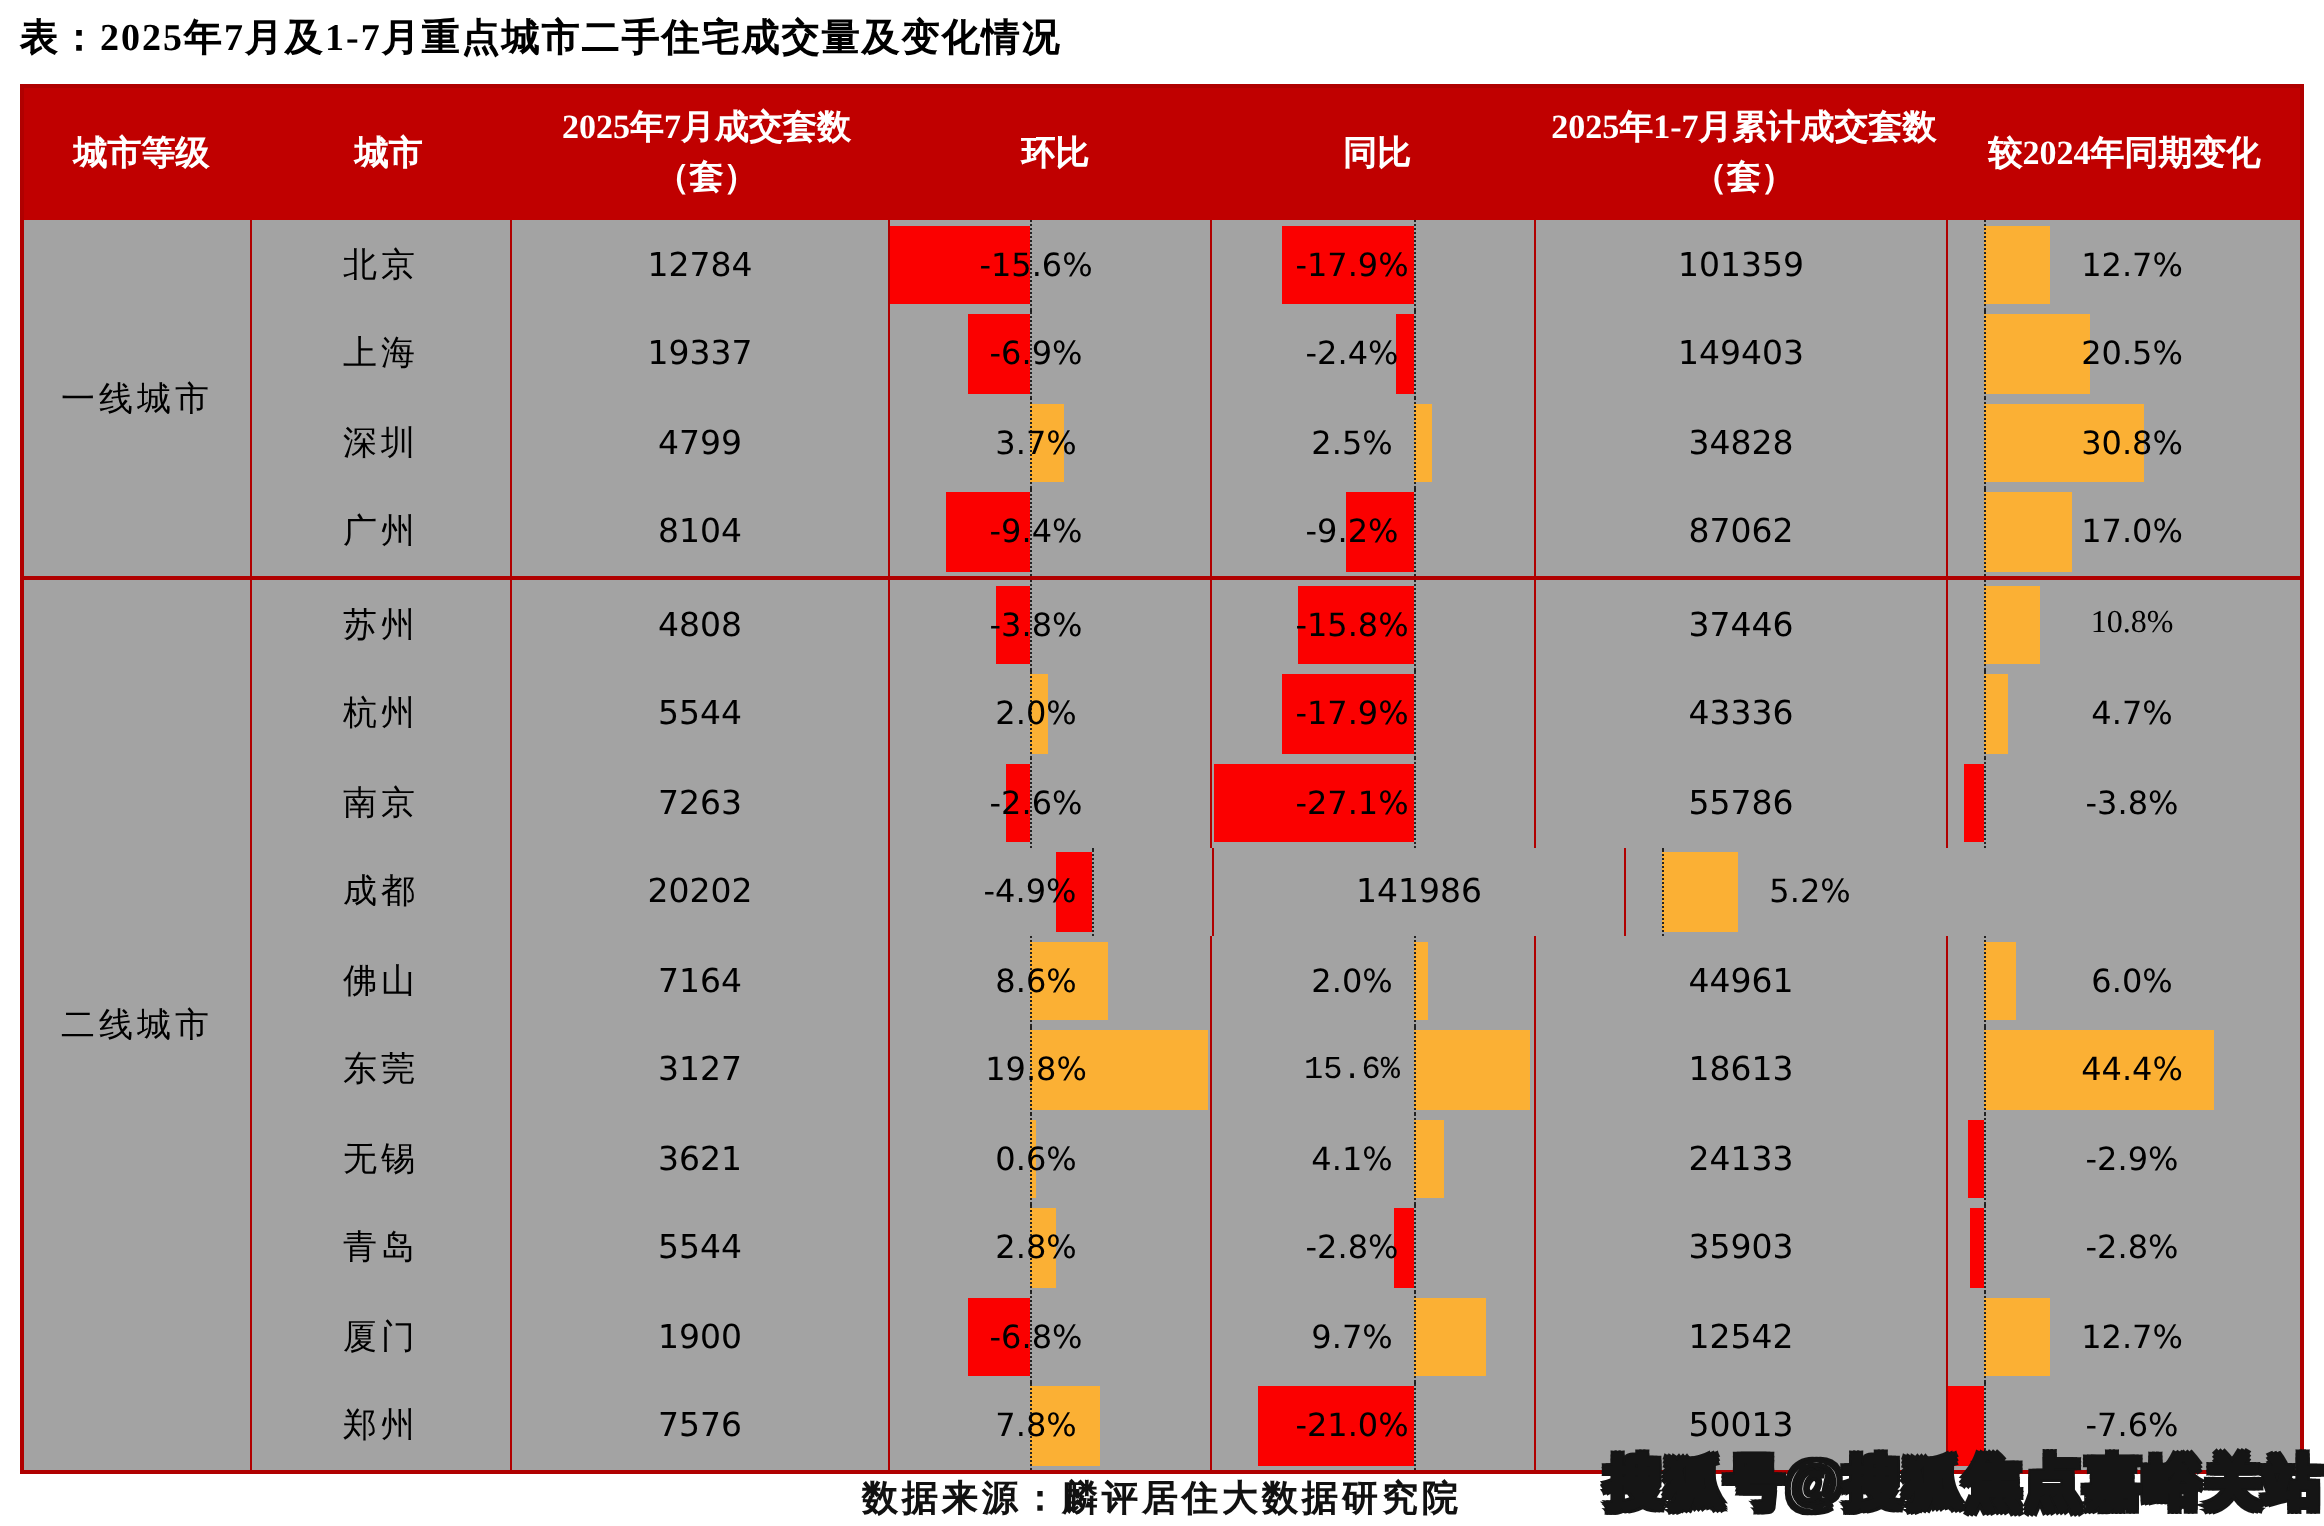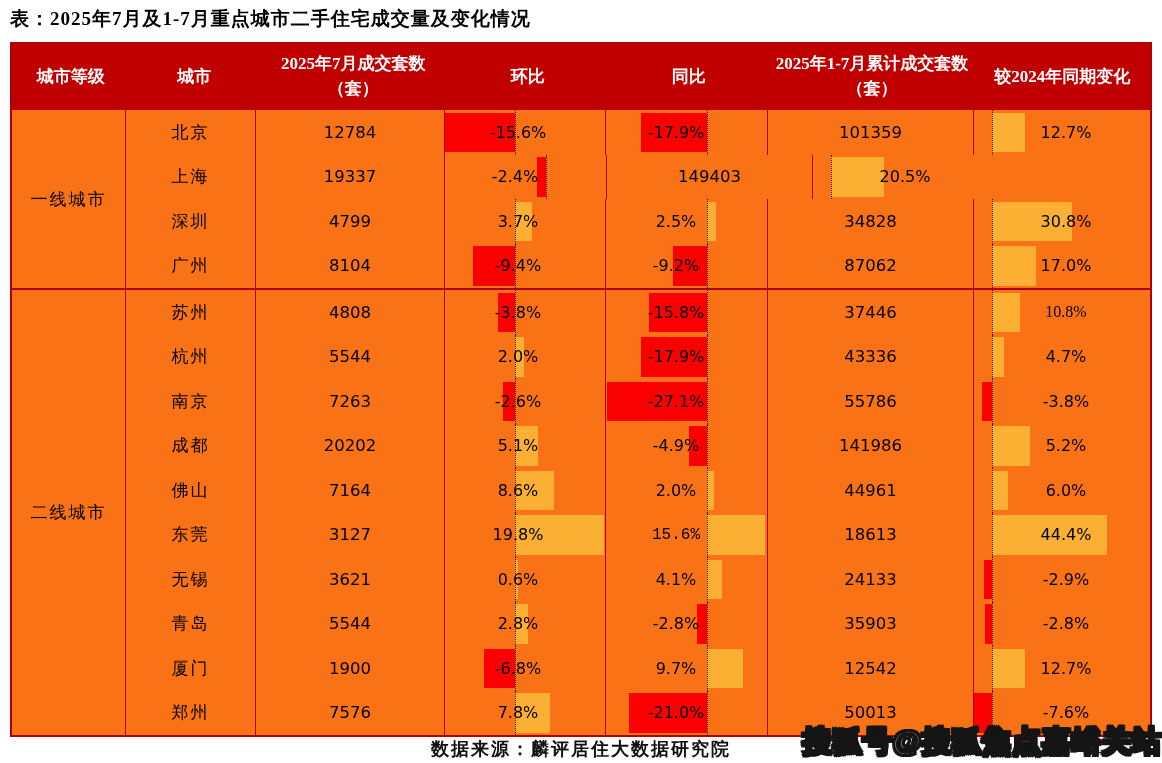--- a/index.html
+++ b/index.html
@@ -4,21 +4,21 @@
 <style>
   * { margin:0; padding:0; box-sizing:border-box; }
   html,body { width:1162px; height:763px; background:#ffffff; overflow:hidden;
     font-family:"Liberation Serif", serif; }
   #stage { position:relative; width:1162px; height:763px; }
 
   .page-title { position:absolute; left:10px; top:6px; font-size:19px; font-weight:bold;
     color:#000; letter-spacing:1px; }
 
   .table-wrap { position:absolute; left:10px; top:42px; width:1142px;
-    border:2px solid #B00000; background:#f97316; }
+    border:2px solid #B00000; background:#a3a3a3; }
 
   .thead { display:flex; height:66px; background:#C00000; color:#fff; font-weight:bold; }
   .th { display:flex; align-items:center; justify-content:center; text-align:center;
     font-size:17px; line-height:1.45; padding:2px 6px; }
 
   .group { display:flex; }
   .group.sep { border-bottom:2px solid #B00000; }
   .tier-cell { display:flex; align-items:center; justify-content:center;
     border-right:1.5px solid #B00000; font-size:17px; color:#000; letter-spacing:2px; }
   .rows { display:flex; flex-direction:column; flex:1; }
@@ -82,20 +82,25 @@
               <div class="cell num" style="width: 206px;">101359</div>
               <div class="cell last" style="width: 176px;">
                 <div class="baseline" style="left: 18px;"></div>
                 <div class="bar" style="left: 18px; width: 33.02px; background: rgb(251, 176, 52);"></div>
                 <div class="pct-label" style="left: 22px; width: 140px;">12.7%</div>
               </div>
             </div>
             <div class="row">
               <div class="cell city-name" style="width: 130px;">上海</div>
               <div class="cell num" style="width: 189px;">19337</div>
+              <div class="cell" style="width: 161px;">
+                <div class="baseline" style="left: 70px;"></div>
+                <div class="bar" style="left: 38.95px; width: 31.05px; background: rgb(251, 0, 0);"></div>
+                <div class="pct-label" style="left: 0px; width: 146px;">-6.9%</div>
+              </div>
               <div class="cell" style="width: 162px;">
                 <div class="baseline" style="left: 101px;"></div>
                 <div class="bar" style="left: 92.12px; width: 8.88px; background: rgb(251, 0, 0);"></div>
                 <div class="pct-label" style="left: 0px; width: 140px;">-2.4%</div>
               </div>
               <div class="cell num" style="width: 206px;">149403</div>
               <div class="cell last" style="width: 176px;">
                 <div class="baseline" style="left: 18px;"></div>
                 <div class="bar" style="left: 18px; width: 53.3px; background: rgb(251, 176, 52);"></div>
                 <div class="pct-label" style="left: 22px; width: 140px;">20.5%</div>
@@ -202,25 +207,20 @@
               <div class="cell num" style="width: 206px;">55786</div>
               <div class="cell last" style="width: 176px;">
                 <div class="baseline" style="left: 18px;"></div>
                 <div class="bar" style="left: 8.12px; width: 9.88px; background: rgb(251, 0, 0);"></div>
                 <div class="pct-label" style="left: 22px; width: 140px;">-3.8%</div>
               </div>
             </div>
             <div class="row">
               <div class="cell city-name" style="width: 130px;">成都</div>
               <div class="cell num" style="width: 189px;">20202</div>
-              <div class="cell" style="width: 161px;">
-                <div class="baseline" style="left: 70px;"></div>
-                <div class="bar" style="left: 70px; width: 22.95px; background: rgb(251, 176, 52);"></div>
-                <div class="pct-label" style="left: 0px; width: 146px;">5.1%</div>
-              </div>
               <div class="cell" style="width: 162px;">
                 <div class="baseline" style="left: 101px;"></div>
                 <div class="bar" style="left: 82.87px; width: 18.13px; background: rgb(251, 0, 0);"></div>
                 <div class="pct-label" style="left: 0px; width: 140px;">-4.9%</div>
               </div>
               <div class="cell num" style="width: 206px;">141986</div>
               <div class="cell last" style="width: 176px;">
                 <div class="baseline" style="left: 18px;"></div>
                 <div class="bar" style="left: 18px; width: 38.48px; background: rgb(251, 176, 52);"></div>
                 <div class="pct-label" style="left: 22px; width: 140px;">5.2%</div>

